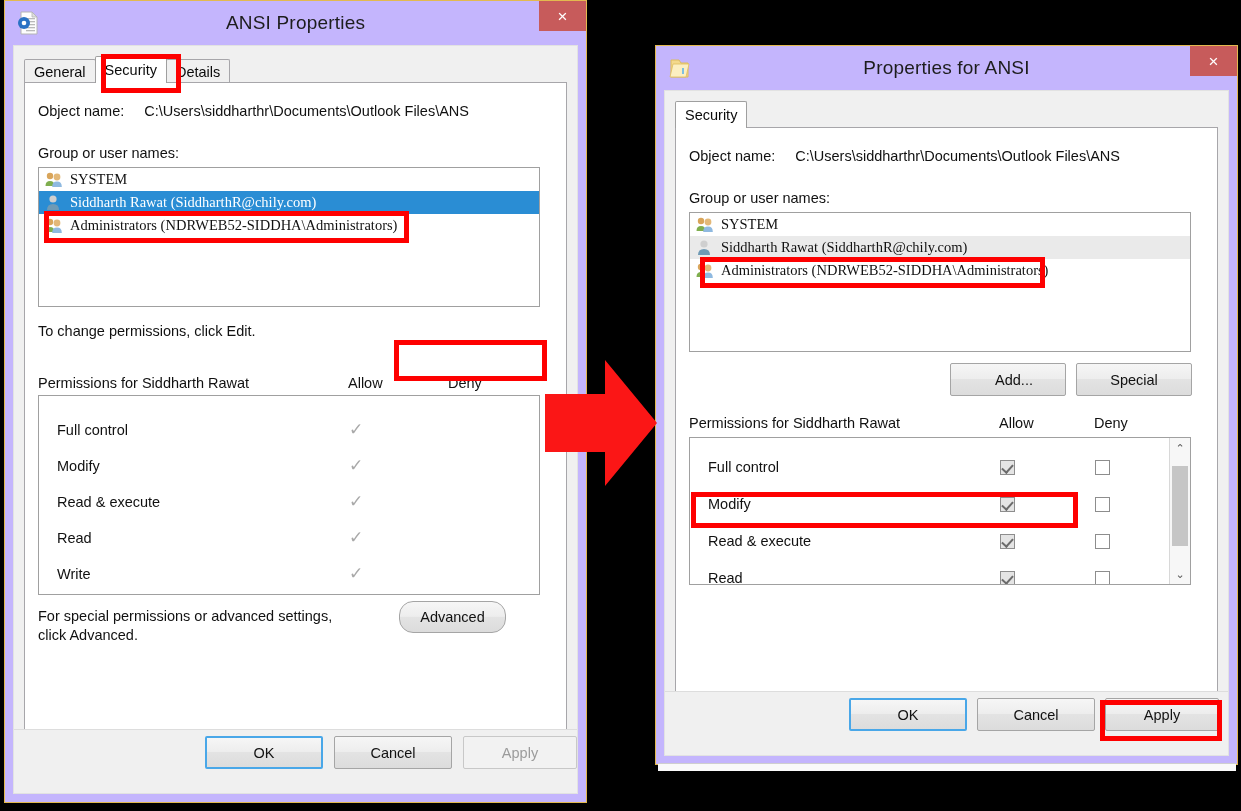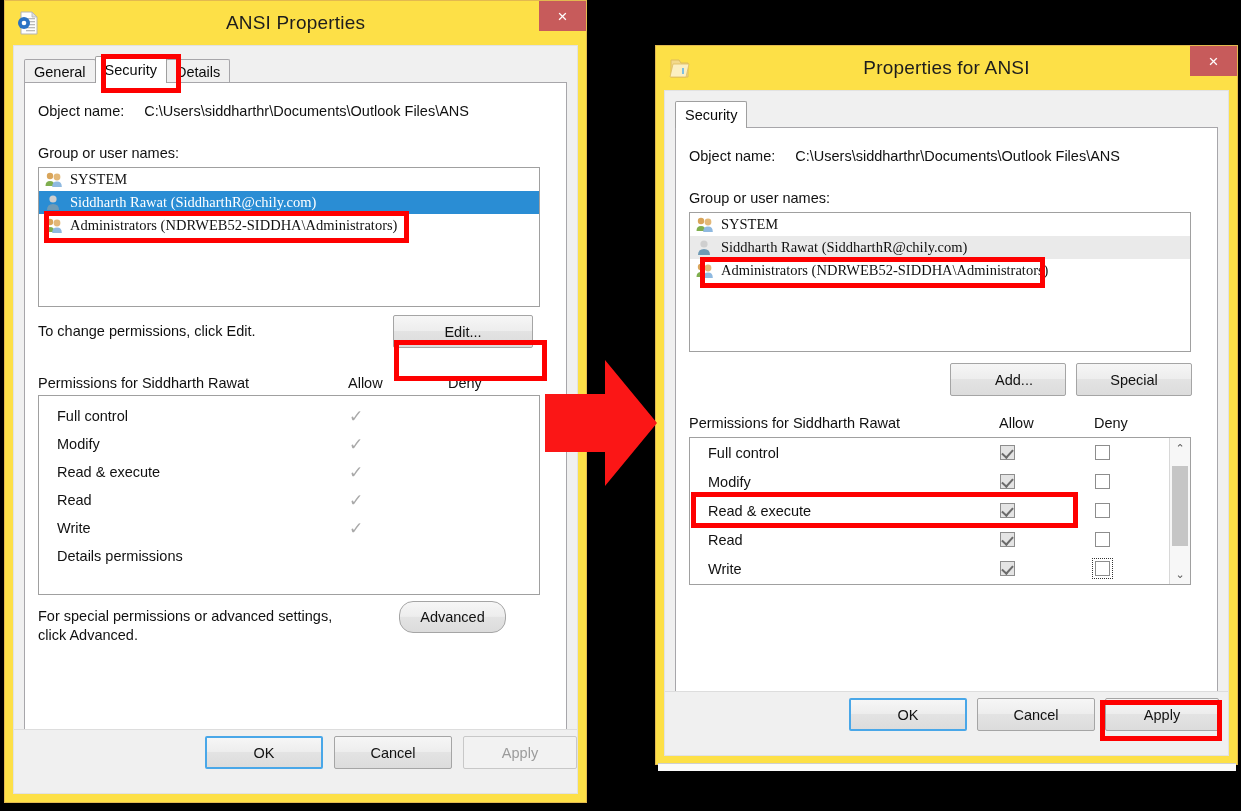--- a/index.html
+++ b/index.html
@@ -8,21 +8,21 @@
     background: #000000;
     width: 1241px; height: 811px;
     overflow: hidden;
     font-family: "Liberation Sans", sans-serif;
   }
   #stage { position: relative; width: 1241px; height: 811px; background: #000; }
 
   
   .win {
     position: absolute;
-    background: #fde047;
+    background: #c4b5fd;
     border: 1px solid #e3b94f;
     box-shadow: 0 0 0 1px rgba(0,0,0,.08);
   }
   .win-title {
     position: relative;
     height: 44px;
     display: flex;
     align-items: center;
     justify-content: center;
     color: #1d1d1d;
@@ -134,24 +134,25 @@
   }
 
   
   .permhead {
     display: flex;
     font-size: 14.5px;
     color: #111;
   }
   .permrow {
     display: flex;
-    align-items: center;
+    align-items: flex-end;
     font-size: 14.5px;
     color: #111;
     height: 28px;
+    margin-top: 8px;
   }
   .chk {
     width: 15px; height: 15px;
     border: 1px solid #8d8d8d;
     background: #fff;
     position: relative;
   }
   .chk.greyed { background: #e4e4e4; }
   .chk.focus { outline: 1px dotted #333; outline-offset: 2px; }
   .chk.on::after {
@@ -285,23 +286,20 @@
                 <path d="M1.5 15 q0-5 4.5-5 t4.5 5z" fill="#7fae4e"></path>
                 <circle cx="13" cy="6" r="3.4" fill="#e3b878"></circle>
                 <path d="M8.2 16 q0-5.4 4.8-5.4 t4.8 5.4z" fill="#8fb9e0"></path>
               </svg>
             </span>
             <span>Administrators (NDRWEB52-SIDDHA\Administrators)</span>
           </div>
         </div>
 
         <div class="lbl" style="position:absolute; left:13px; top:240px;">To change permissions, click Edit.</div>
-        <div class="btn" style="position:absolute; left:368px; top:232px; width:140px; height:33px;">
-          <span>Edit...</span>
-        </div>
 
         <div class="permhead" style="position:absolute; left:13px; top:292px; width:502px;">
           <span style="flex:none; width:310px;">Permissions for Siddharth Rawat</span>
           <span style="flex:none; width:100px;">Allow</span>
           <span style="flex:none;">Deny</span>
         </div>
 
         <div class="listbox" style="position:absolute; left:13px; top:312px; width:502px; height:200px; padding-top:6px;">
           <div id="left-perms">
               <div class="permrow">

